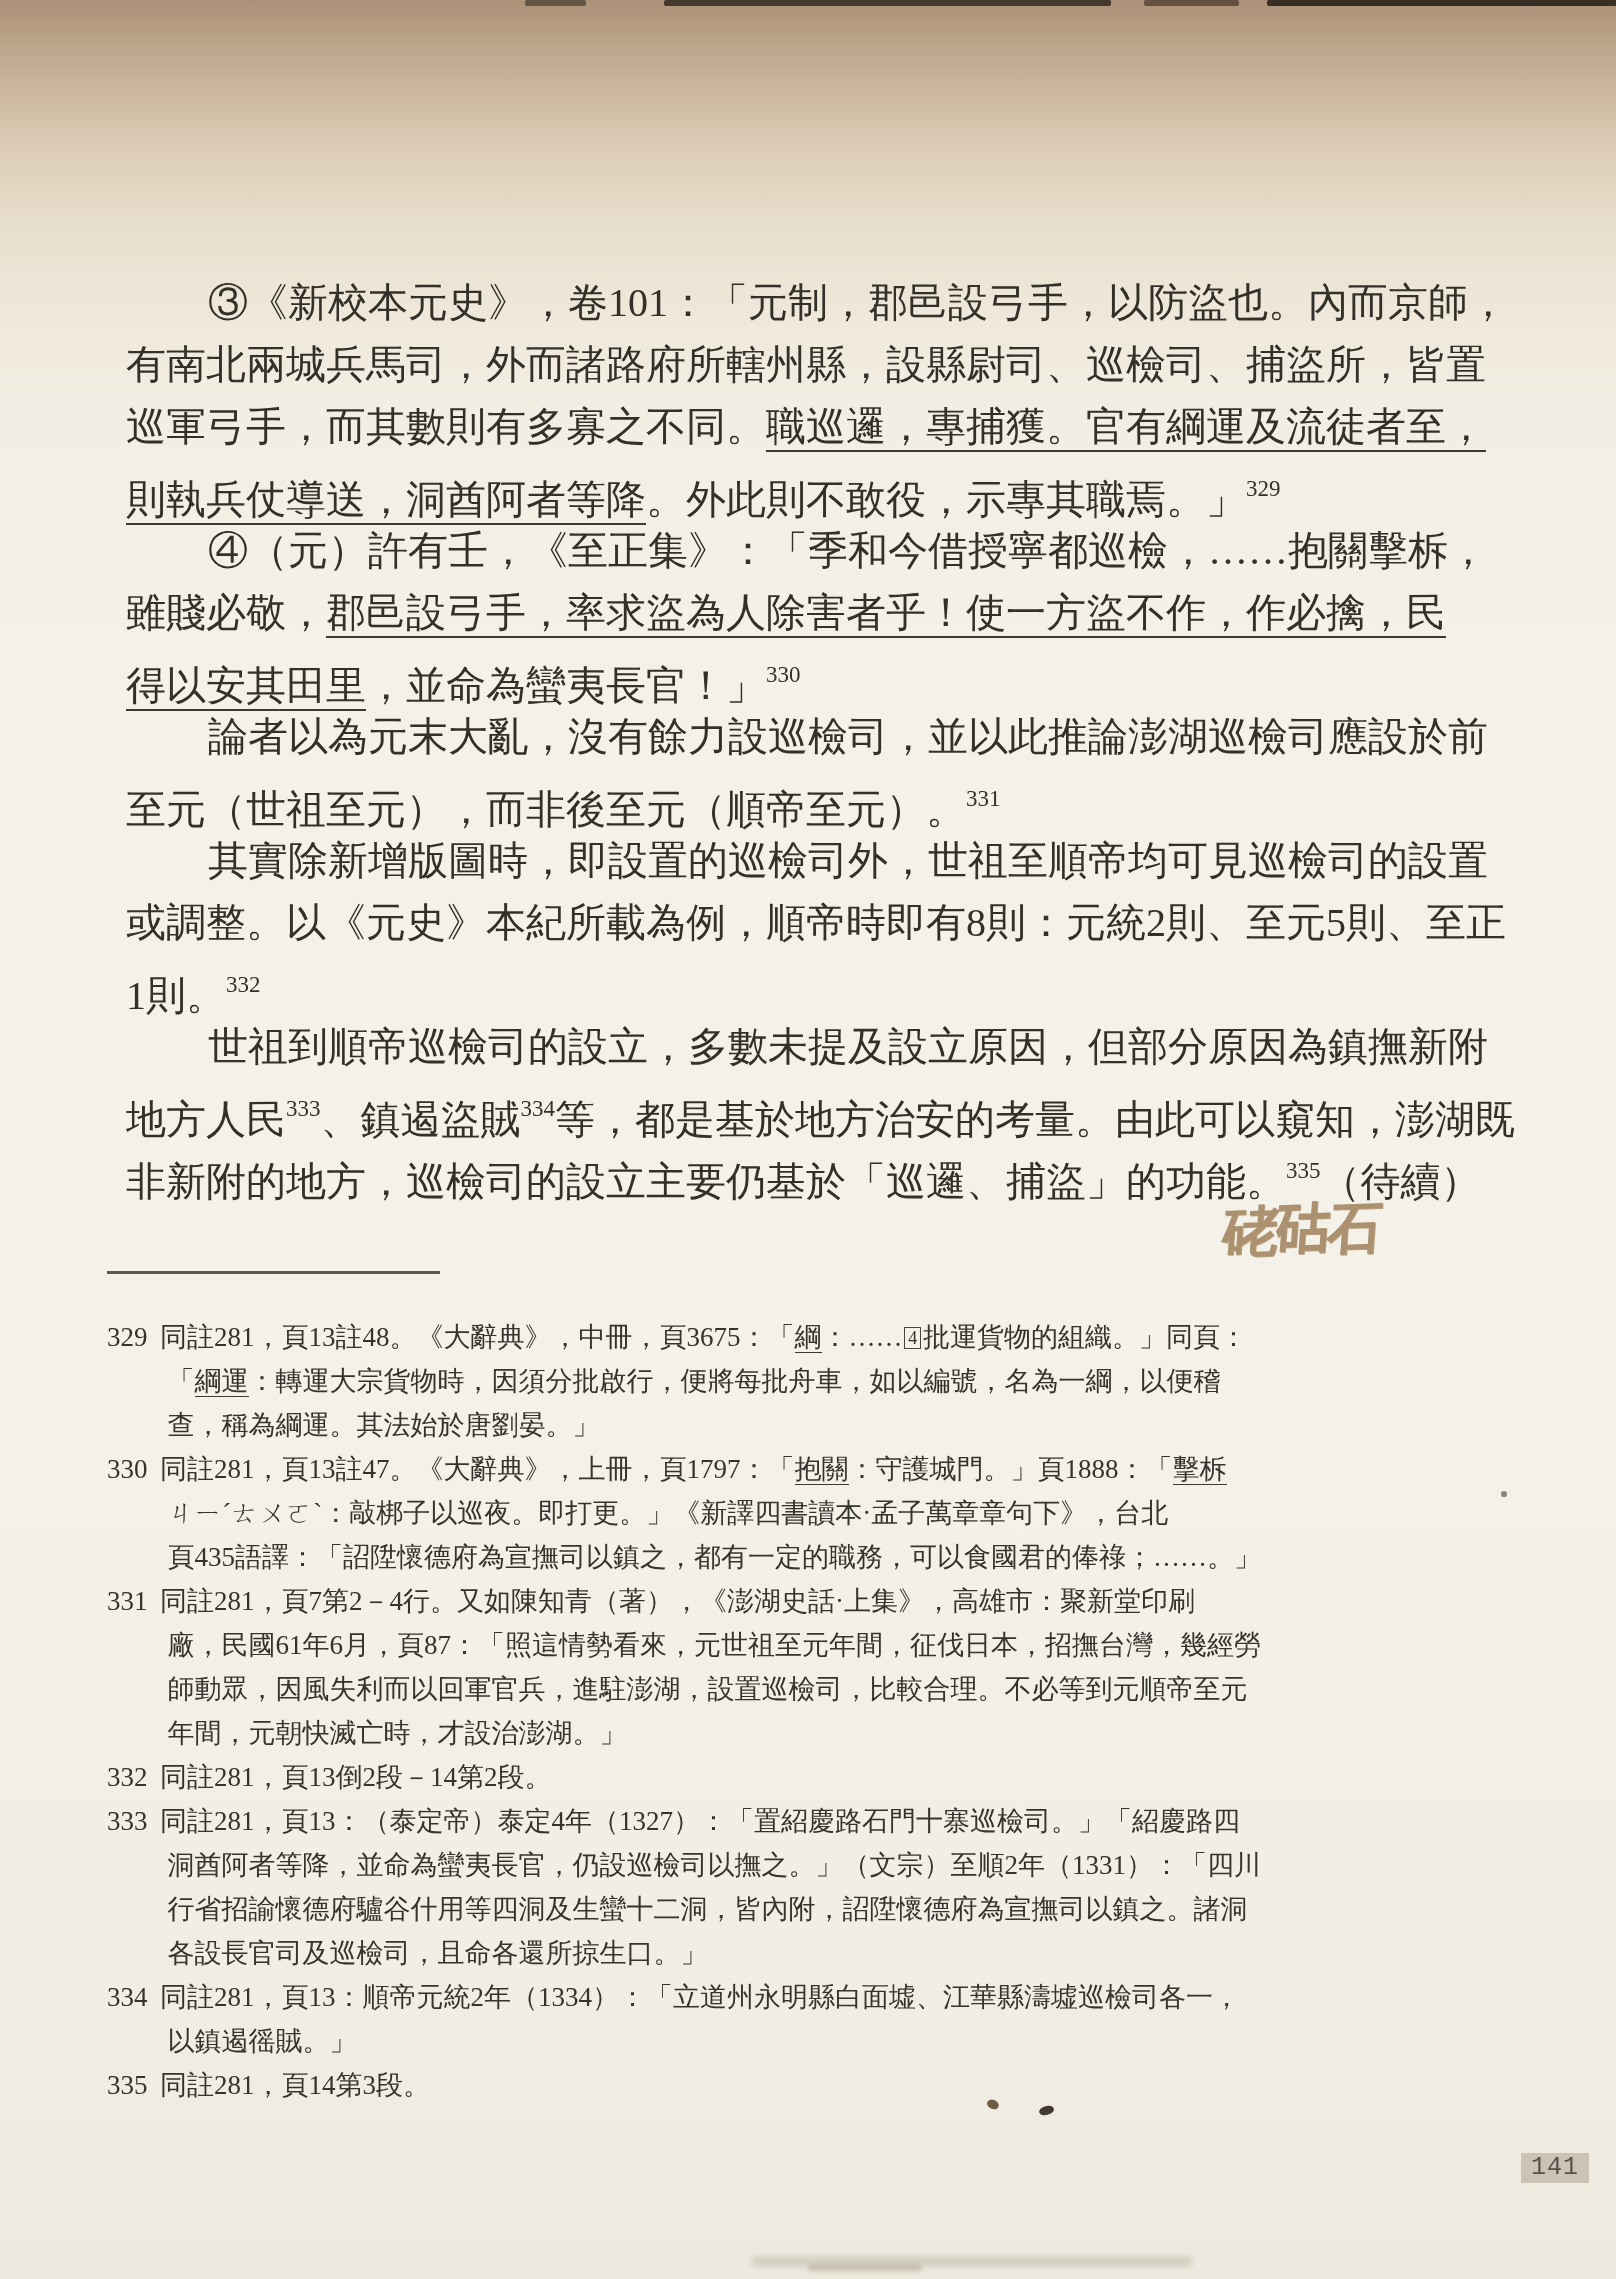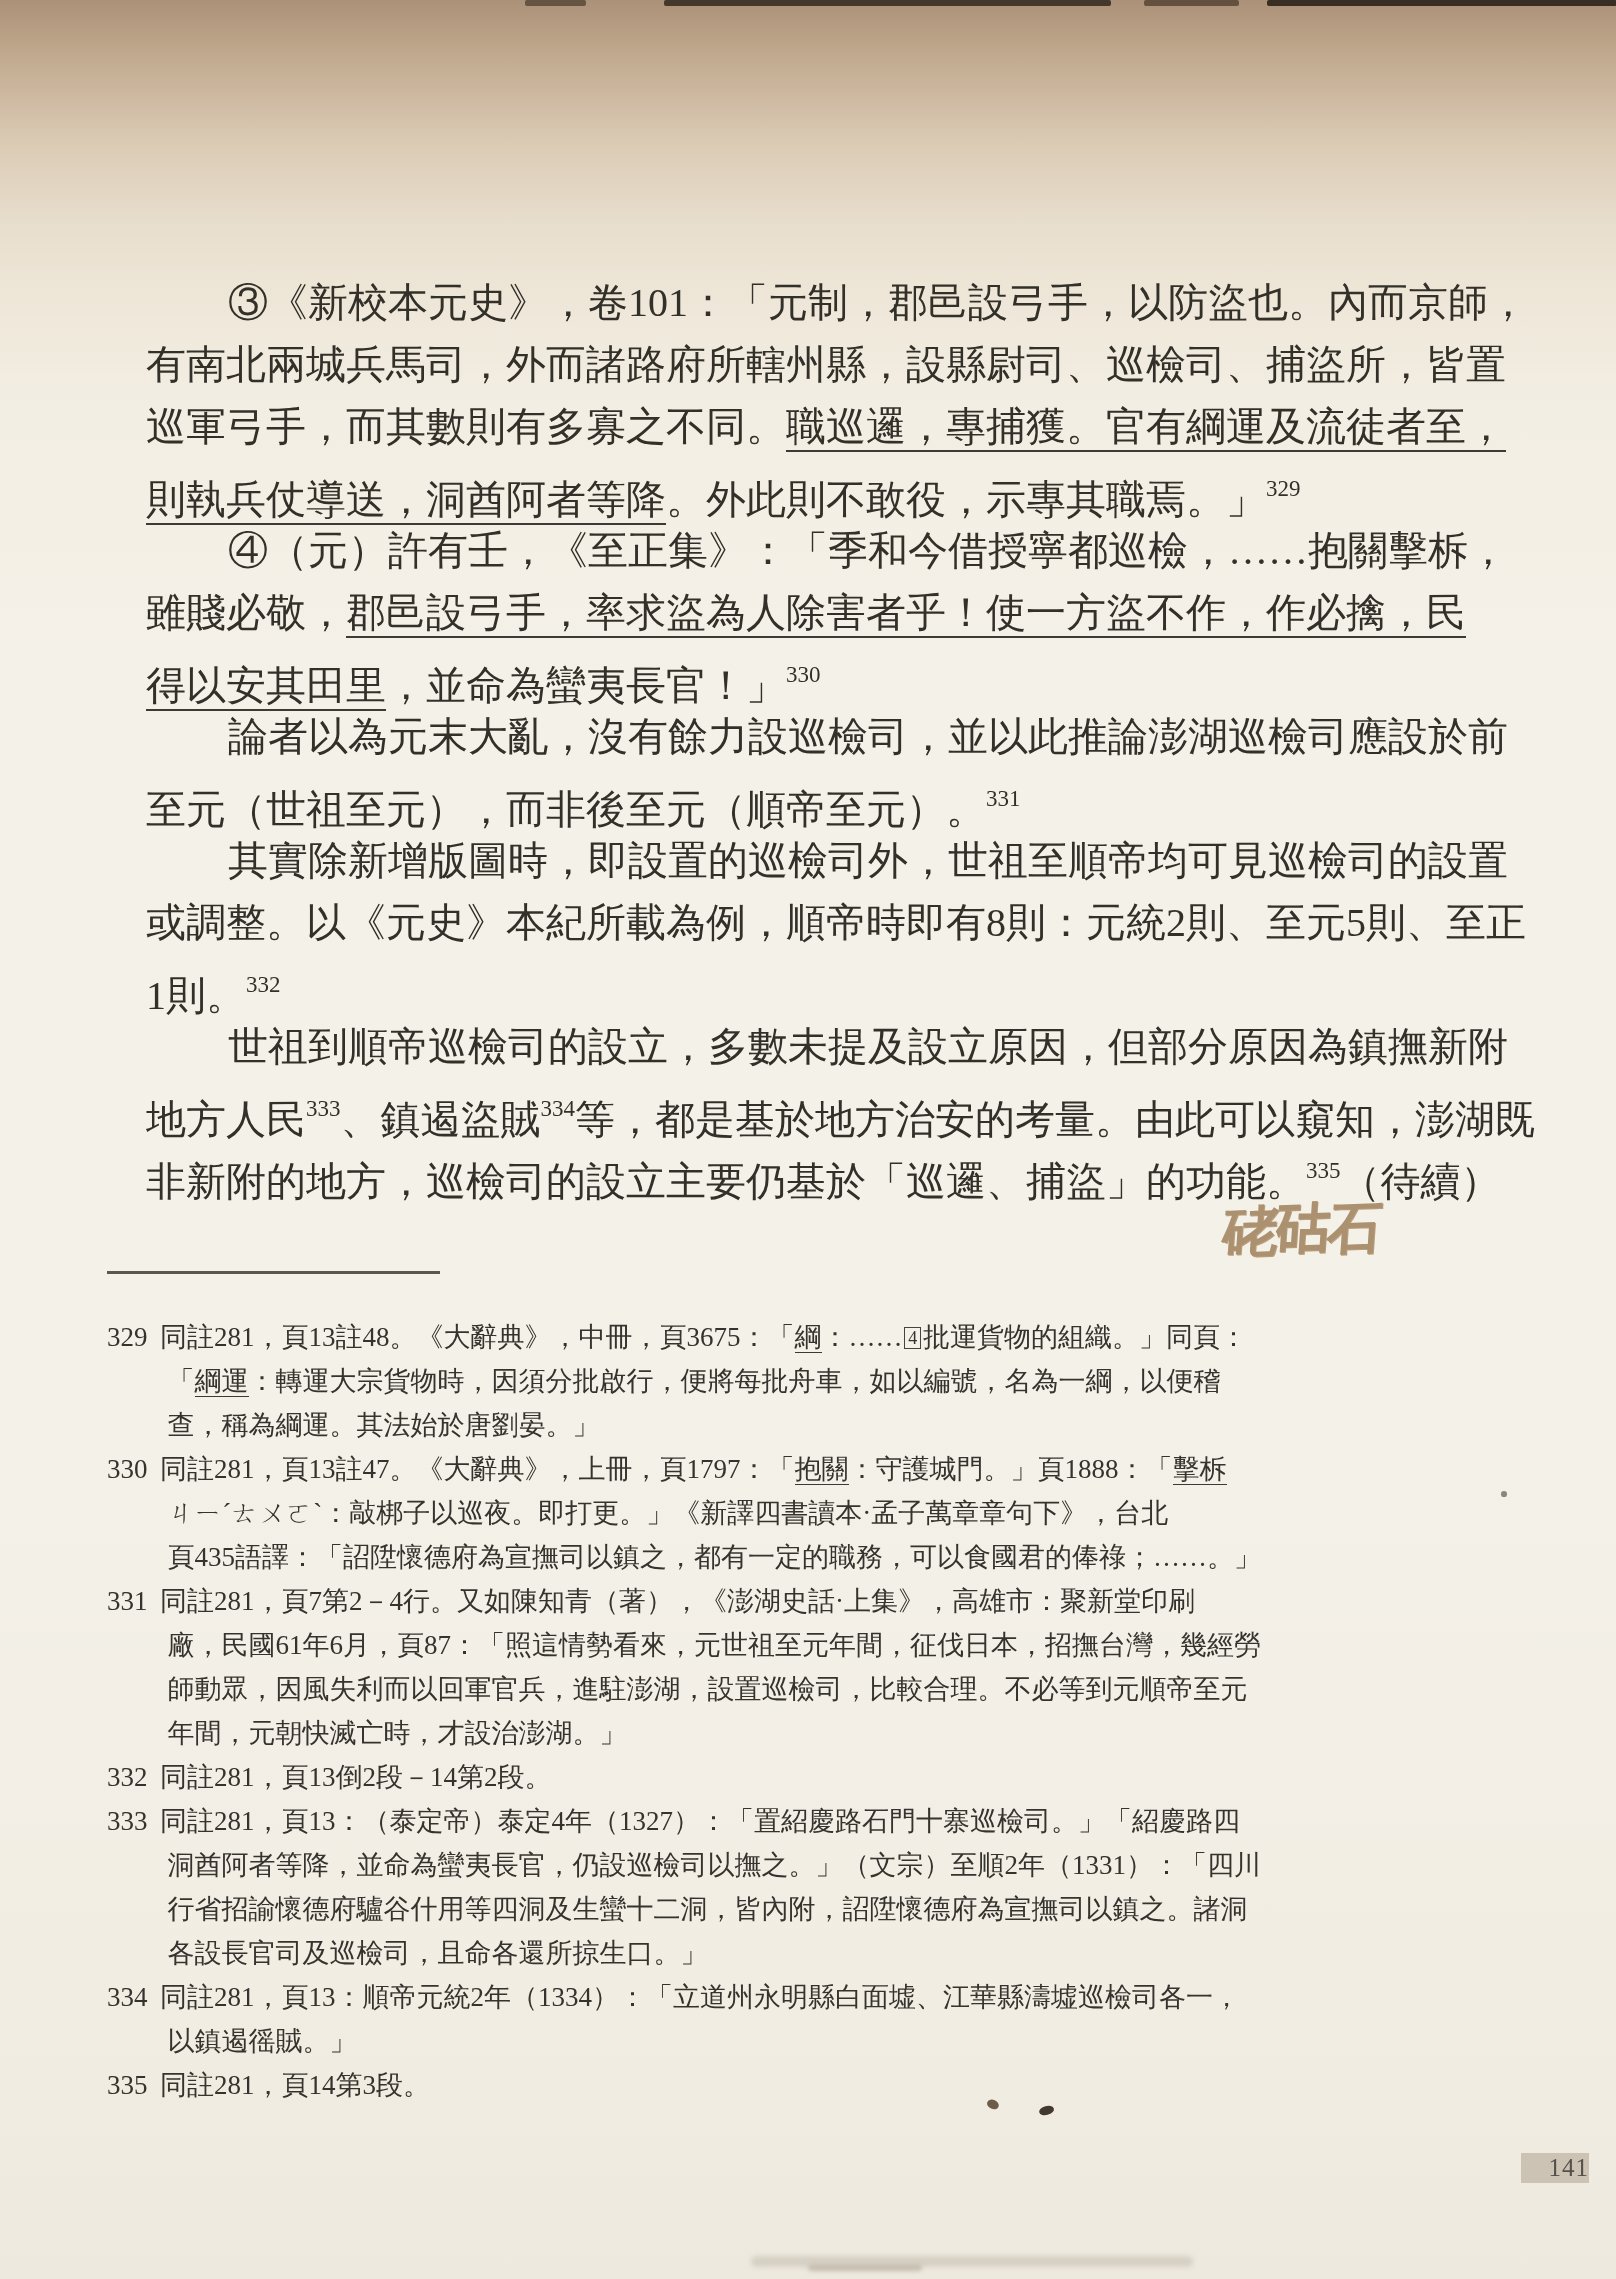--- a/index.html
+++ b/index.html
@@ -11,21 +11,21 @@
       #e8decd 224px,#efe8da 314px,#f3eee4 409px,#f4f1e8 685px,
       #f4f1e9 1427px,#f1ede3 2016px,#ede9de 2280px);}
   
   .edge{position:absolute;top:0;height:5.7px;border-radius:1.9px;}
   .edge.e1{left:552;width:61px;background:#4e3f30;opacity:.75;}
   .edge.e2{left:664px;width:447px;background:#2b2119;opacity:.8;}
   .edge.e3{left:1144px;width:95px;background:#453526;opacity:.7;}
   .edge.e4{left:1267px;width:350px;background:#241c14;opacity:.85;}
   .edge.e1{left:525px;}
   
-  .body{position:absolute;left:146px;top:272px;width:1333px;
+  .body{position:absolute;left:126px;top:272px;width:1333px;
         font-size:40px;color:#323029;}
   .body-line{height:62px;line-height:62px;white-space:nowrap;}
   .body-line.ind{padding-left:82px;}
   .seg-n{}
   .seg-u{border-bottom:2.9px solid #3c3a34;padding-bottom:1px;}
   .seg-s{font-size:23px;vertical-align:17px;letter-spacing:0;}
   .seg-b{display:inline-block;font-size:22px;line-height:25px;
          border:1.9px solid #46443e;padding:0 3.8px;margin:0 2.9px;
          vertical-align:3.8px;}
   
@@ -41,22 +41,22 @@
   
   .fn-sep{position:absolute;left:107px;top:1271px;width:333px;height:2.9px;
           background:#5a574f;}
   
   .signature{position:absolute;left:1223px;top:1191px;width:304px;
      font-size:55px;font-weight:bold;color:#ac9170;
      transform:rotate(-2deg) skewX(-6deg);letter-spacing:-2.9px;
      text-shadow:1px 1px 0 #b99f7e; white-space:nowrap;}
   
   .page-badge{position:absolute;left:1521px;top:2153px;width:68px;height:30px;
-     background:#cdc3b4;color:#54514a;font-family:Liberation Serif, serif;
-     font-size:25px;line-height:30px;text-align:right;letter-spacing:1px;}
+     background:#cdc3b4;color:#54514a;font-family:Liberation Mono, monospace;
+     font-size:25px;line-height:30px;text-align:center;letter-spacing:1px;}
   
   .speck{position:absolute;border-radius:50%;}
   .sp1{left:987px;top:2100px;width:12.4px;height:8.6px;background:#6e5c49;transform:rotate(24deg);}
   .sp2{left:1039px;top:2106px;width:15px;height:8.6px;background:#423930;transform:rotate(-14deg);}
   .sp3{left:1501px;top:1491px;width:5.7px;height:5.7px;background:#8d867a;}
   .smear{position:absolute;left:751px;top:2256px;width:442px;height:10.5px;
          background:#d6d0c4;border-radius:5.7px;filter:blur(2.9px);}
   .smear2{position:absolute;left:808px;top:2264px;width:114px;height:6.7px;
           background:#c6bfb0;border-radius:3.8px;filter:blur(1.9px);}
 </style>

